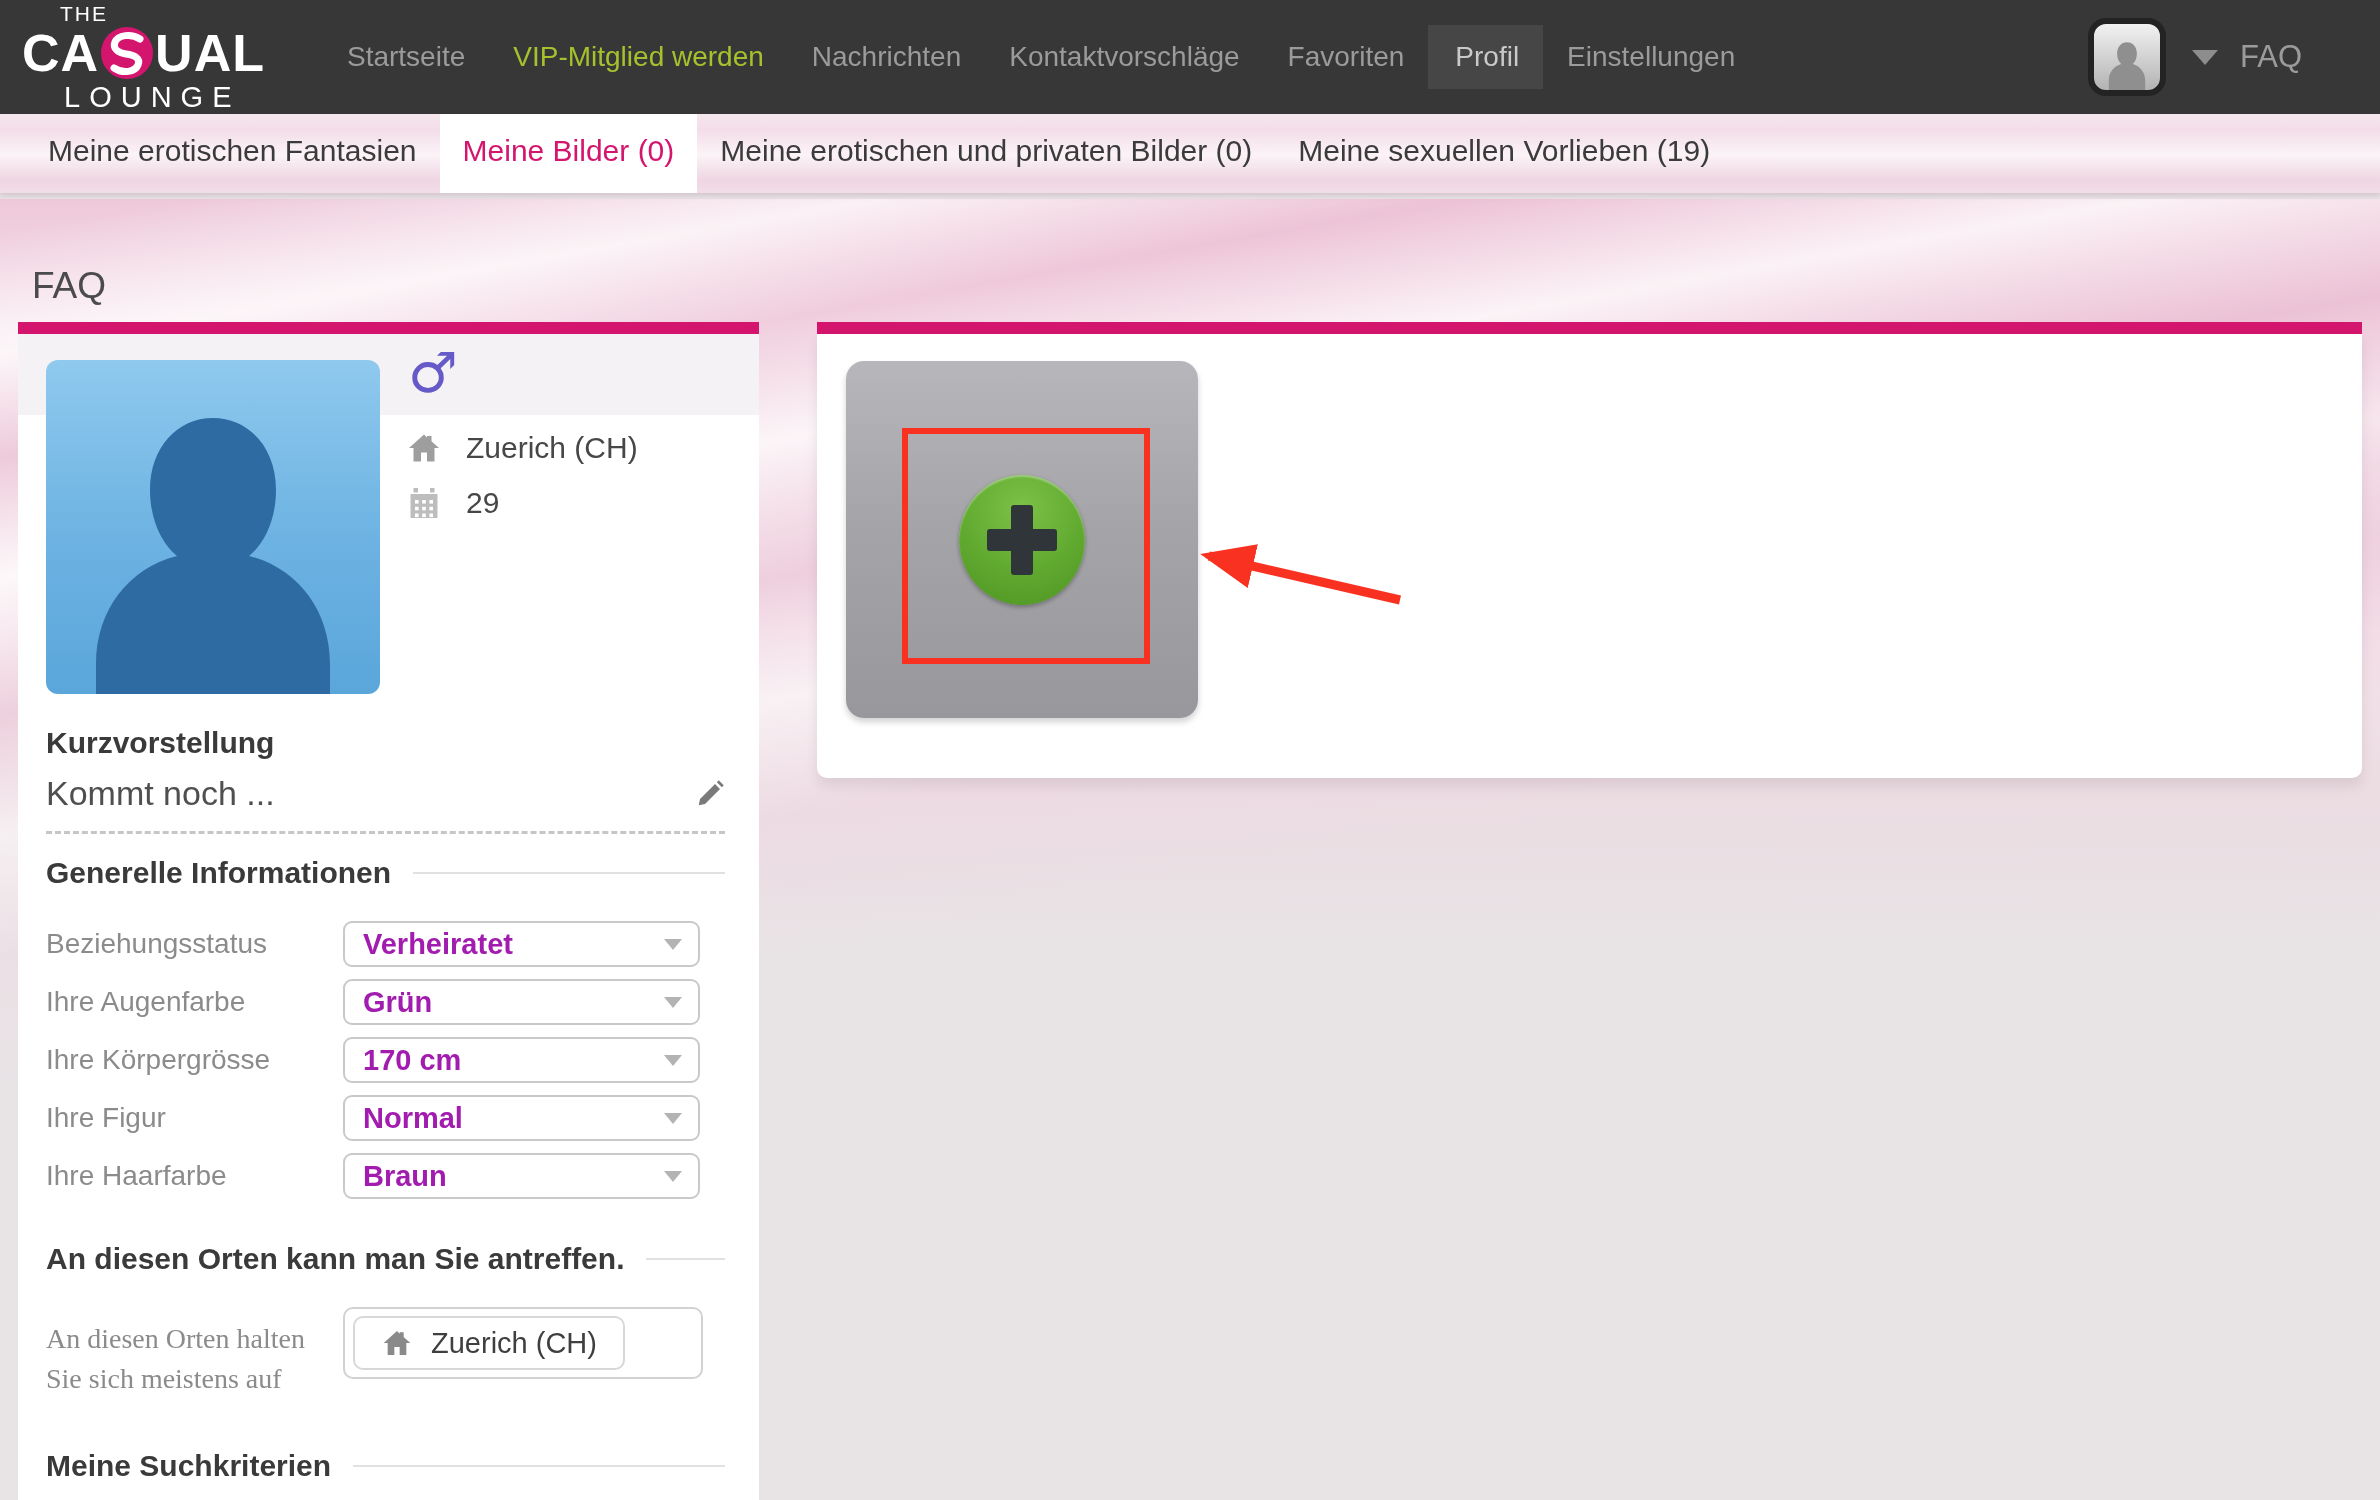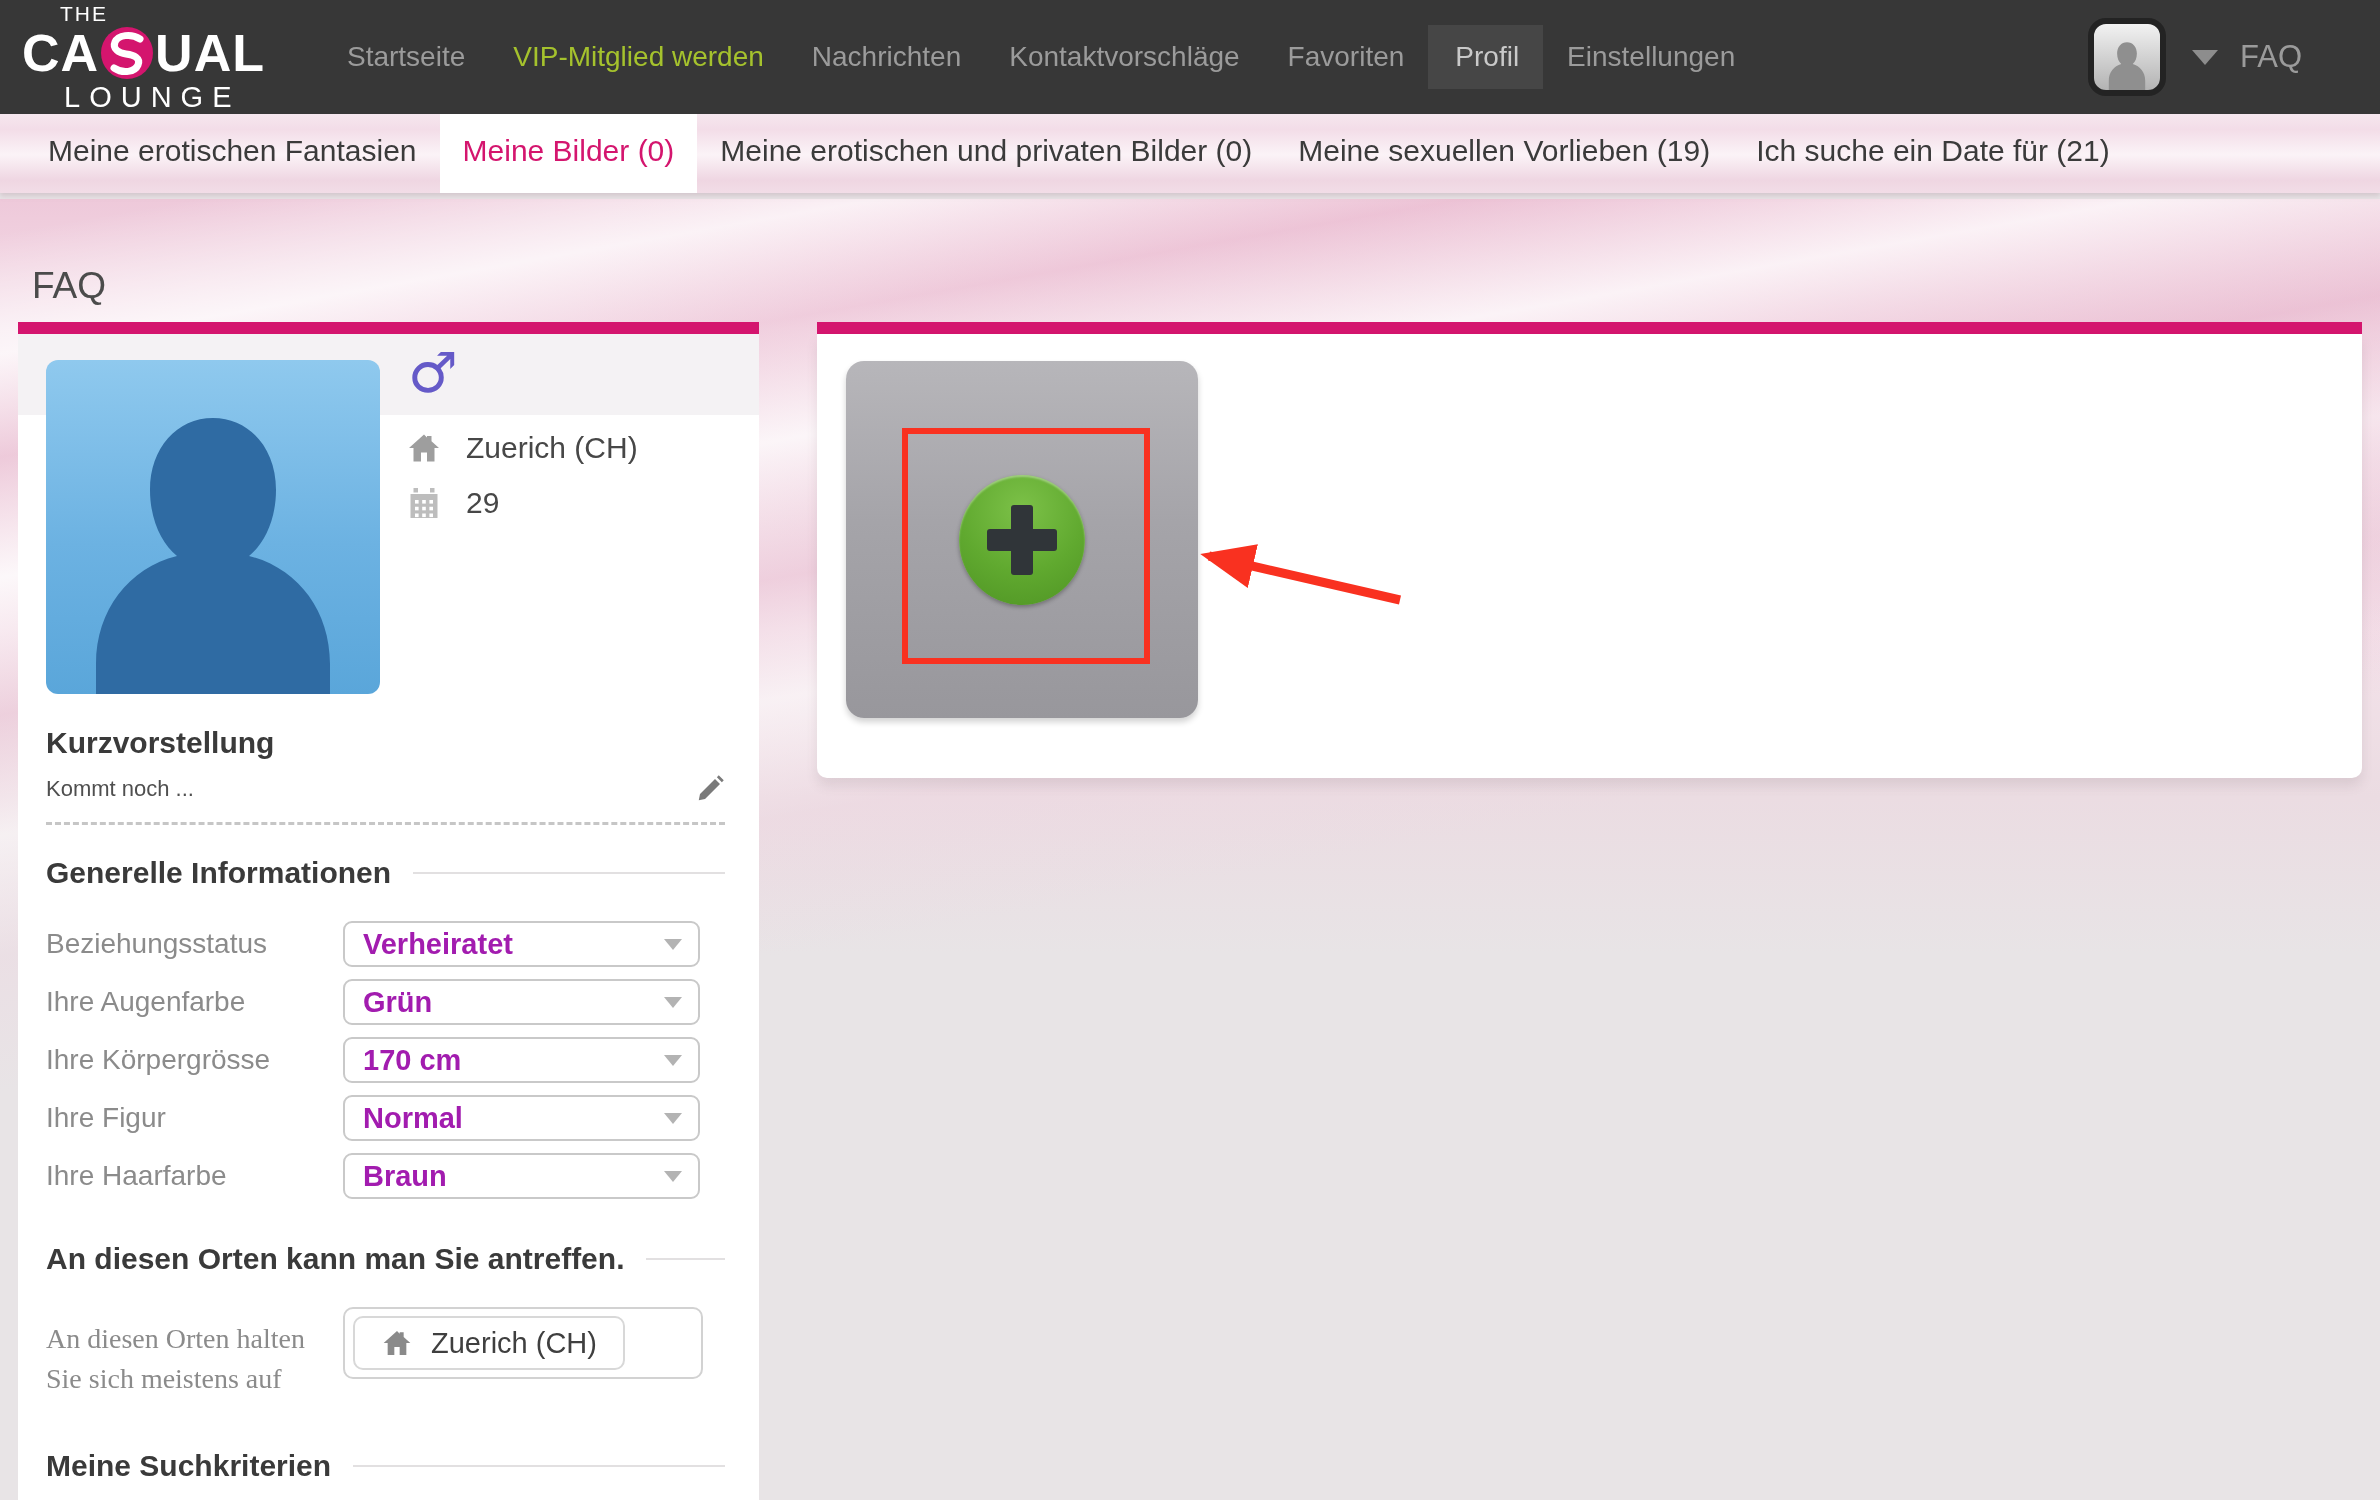--- a/index.html
+++ b/index.html
@@ -87,21 +87,21 @@
   .meta-row { display:flex; align-items:center; height:40px; }
   .meta-row .m-icon { width:36px; height:36px; margin-right:24px; }
   .meta-row .m-text { font-size:30px; color:#474747; }
 
   .intro-block { position:absolute; left:28px; top:392px; width:679px; }
   .intro-heading { font-size:30px; font-weight:700; color:#3a3a3a; }
   .intro-line {
     display:flex; align-items:center; justify-content:space-between;
     margin-top:14px; padding-bottom:18px; border-bottom:3px dashed #c6c6c6; cursor:pointer;
   }
-  .intro-text { font-size:22px; color:#4f4f4f; }
+  .intro-text { font-size:34px; color:#4f4f4f; }
   .pencil-icon { width:30px; height:30px; }
 
   .section { position:absolute; left:28px; width:679px; }
   .section-heading { display:flex; align-items:center; height:44px; }
   .section-heading .sh-text { font-size:30px; font-weight:700; color:#3a3a3a; white-space:nowrap; }
   .section-heading .sh-rule { flex:1; height:2px; background:#e2e0e1; margin-left:22px; }
 
   .form-rows { margin-top:26px; display:flex; flex-direction:column; gap:12px; }
   .form-row { display:flex; align-items:center; height:46px; }
   .form-label { width:297px; font-size:28px; color:#8b8b8b; }
@@ -195,21 +195,20 @@
     <div class="chevron-down"></div>
     <a class="faq-link">FAQ</a>
   </div>
 </header>
 
 <div class="tabbar">
   <a class="tab">Meine erotischen Fantasien</a>
   <a class="tab active">Meine Bilder (0)</a>
   <a class="tab">Meine erotischen und privaten Bilder (0)</a>
   <a class="tab">Meine sexuellen Vorlieben (19)</a>
-  <a class="tab">Ich suche ein Date für (21)</a>
 </div>
 
 <div class="content">
   <div class="bg-waves"></div>
 
   <h2 class="panel-title" style="left:32px; top:66px;">FAQ</h2>
 
   <div class="left-card">
     <div class="card-accent"></div>
     <div class="left-card-body">

